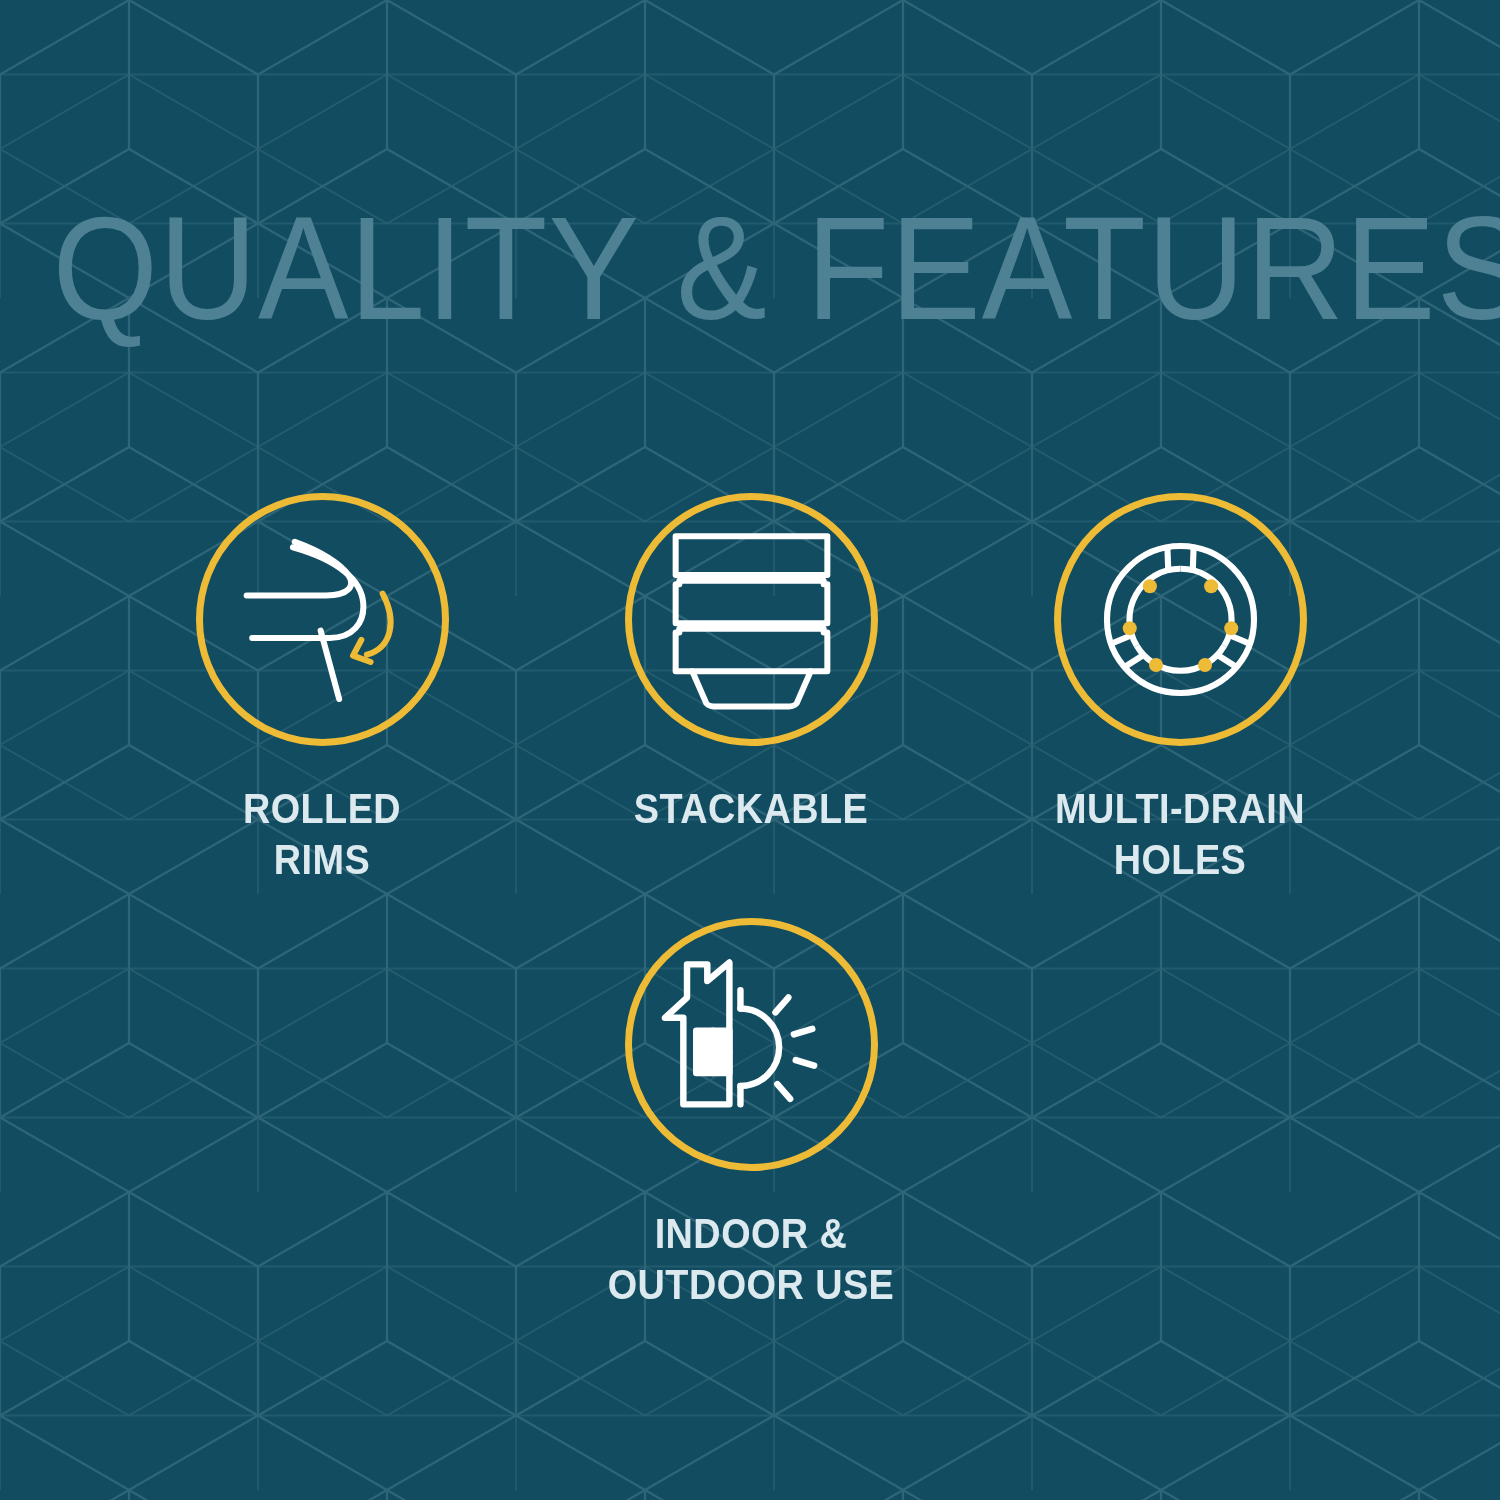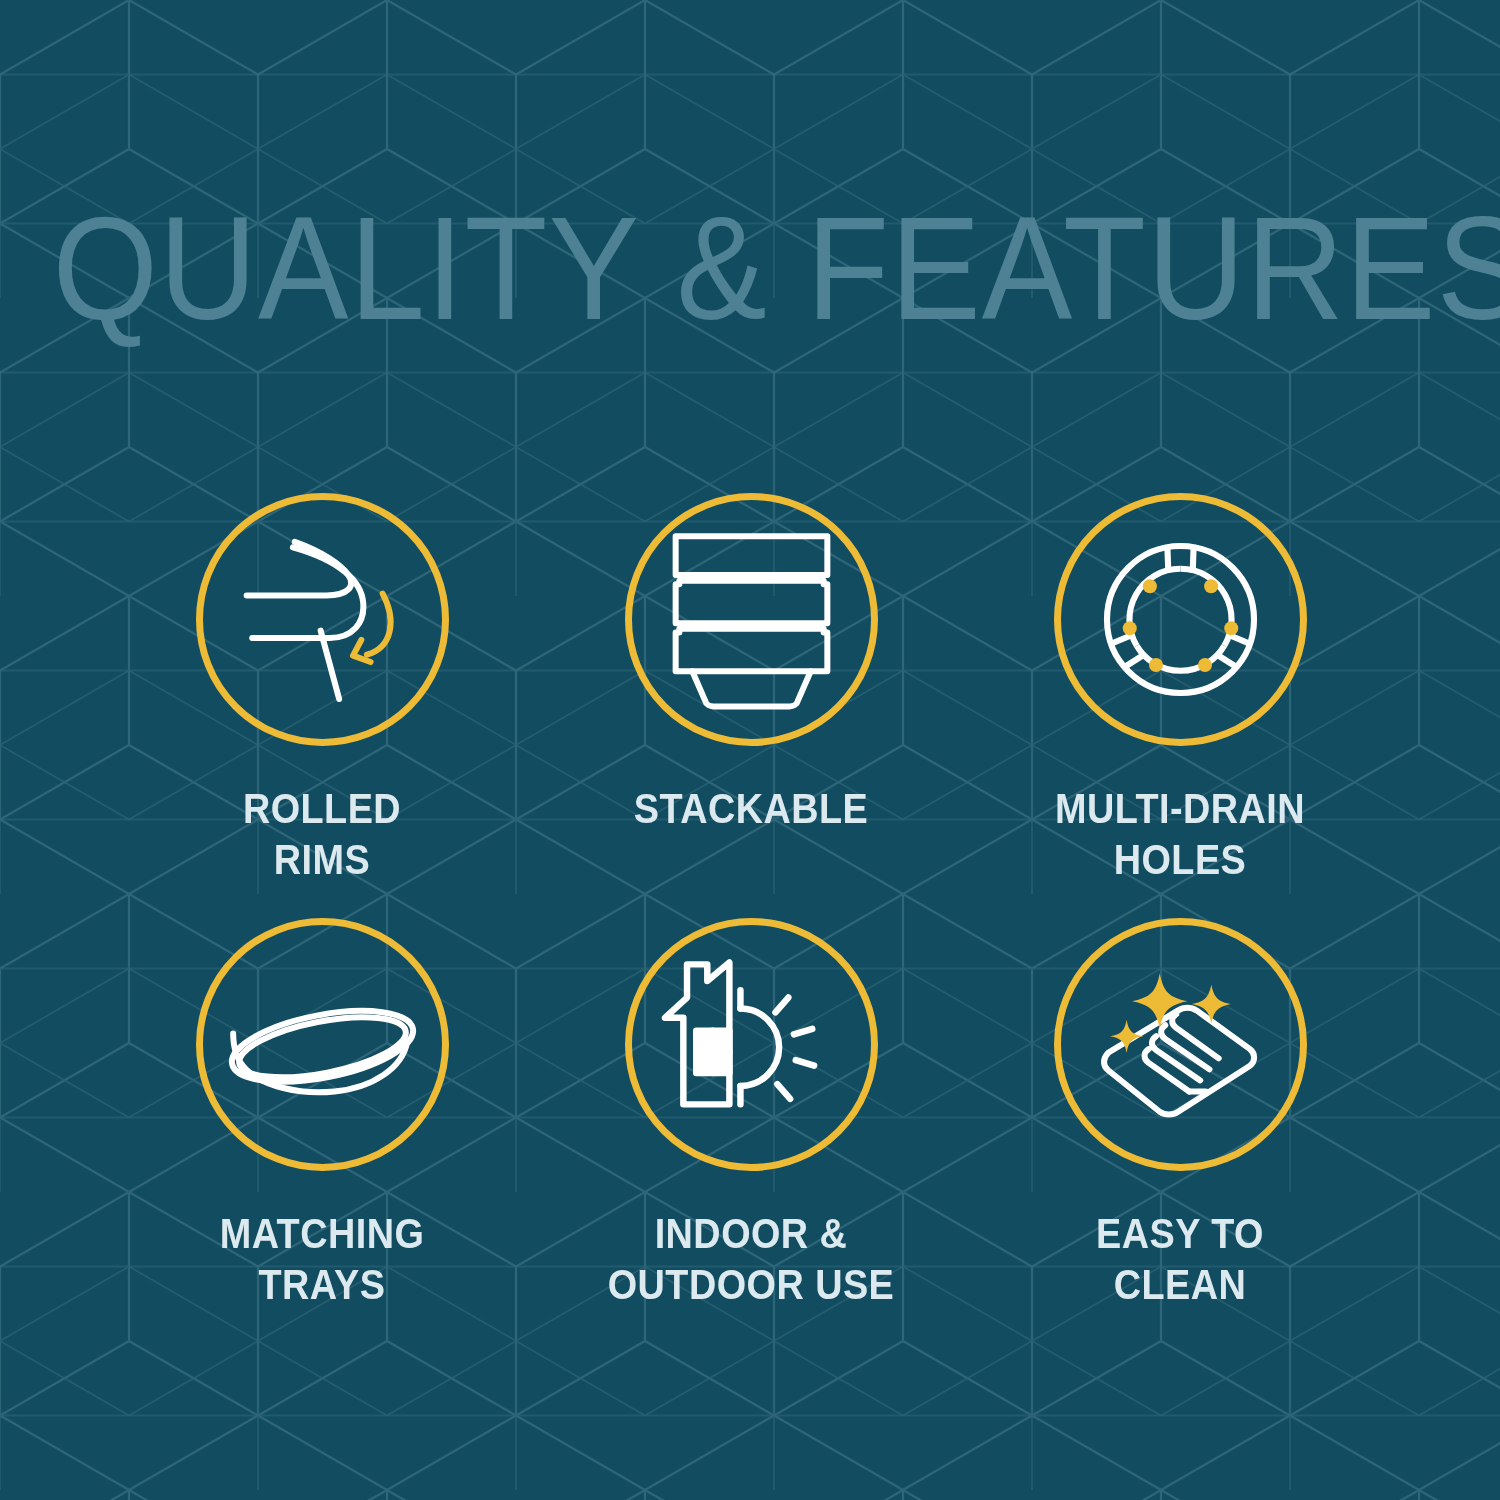--- a/index.html
+++ b/index.html
@@ -190,36 +190,20 @@
 
             <path d="M 12,110 L 168,110 L 168,114 L 172,114 L 172,156 L 8,156 L 8,114 L 12,114 Z"></path>
 
             <path d="M 26,156 L 40,188 C 41,192 45,194 49,194 L 131,194 C 135,194 139,192 140,188 L 154,156"></path>
           </g>
         </svg>
       </div>
       <div class="label">STACKABLE</div>
     </div>
 
-    <div class="cell r2 c1">
-      <div class="badge">
-        <svg width="195" height="175" viewBox="0 0 210 190">
-          <g fill="none" stroke="#FFFFFF" stroke-width="6.5" stroke-linecap="round" stroke-linejoin="round">
-
-            <ellipse cx="105" cy="97" rx="100" ry="34" transform="rotate(-11 105 97)"></ellipse>
-
-            <ellipse cx="105" cy="98" rx="92" ry="28" transform="rotate(-11 105 98)"></ellipse>
-
-            <path d="M 8,83 C 8,100 12,112 22,122 C 40,140 80,150 118,146 C 160,142 192,120 197,92"></path>
-          </g>
-        </svg>
-      </div>
-      <div class="label">MATCHING
-TRAYS</div>
-    </div>
 
     <div class="cell r2 c2">
       <div class="badge">
         <svg width="185" height="175" viewBox="0 0 200 190">
           <g fill="none" stroke="#FFFFFF" stroke-width="7" stroke-linecap="round" stroke-linejoin="round">
 
             <path d="M 6,66 L 30,44 L 30,8 L 52,8 L 52,26 L 76,6 L 76,160 L 26,160 L 26,66 Z"></path>
 
             <path d="M 40,80 L 76,80 L 76,126 L 40,126 Z"></path>
             <path d="M 58,80 L 58,126"></path>
@@ -240,42 +224,15 @@
             <rect x="61" y="83" width="12" height="17"></rect>
             <rect x="43" y="106" width="12" height="17"></rect>
             <rect x="61" y="106" width="12" height="17"></rect>
           </g>
         </svg>
       </div>
       <div class="label">INDOOR &amp;
 OUTDOOR USE</div>
     </div>
 
-    <div class="cell r2 c3">
-      <div class="badge">
-        <svg width="190" height="175" viewBox="0 0 200 190">
-
-          <g fill="none" stroke="#FFFFFF" stroke-width="6.5" stroke-linecap="round" stroke-linejoin="round">
-            <path d="M 22,104 C 16,110 16,118 22,123 L 78,168 C 84,172 92,172 98,168
-                     L 176,118 C 182,113 182,105 176,100 L 118,58
-                     C 112,54 104,54 98,58 Z"></path>
-
-            <path d="M 66,100 C 60,104 60,111 66,115 L 110,146"></path>
-            <path d="M 74,86 C 68,90 68,97 74,101 L 122,134"></path>
-            <path d="M 84,74 C 78,78 78,85 84,89 L 132,122"></path>
-            <path d="M 96,62 C 90,66 90,73 96,77 L 142,110"></path>
-
-            <path d="M 110,146 L 128,146"></path>
-          </g>
-
-          <g fill="#EDBB35">
-            <path d="M 78,18 C 82,38 88,44 108,48 C 88,52 82,58 78,78 C 74,58 68,52 48,48 C 68,44 74,38 78,18 Z"></path>
-            <path d="M 134,30 C 137,44 141,48 155,51 C 141,54 137,58 134,72 C 131,58 127,54 113,51 C 127,48 131,44 134,30 Z"></path>
-            <path d="M 42,68 C 44,80 48,84 60,86 C 48,88 44,92 42,104 C 40,92 36,88 24,86 C 36,84 40,80 42,68 Z"></path>
-          </g>
-        </svg>
-      </div>
-      <div class="label">EASY TO
-CLEAN</div>
-    </div>
 
   </div>
 </div>
 
 </body></html>

